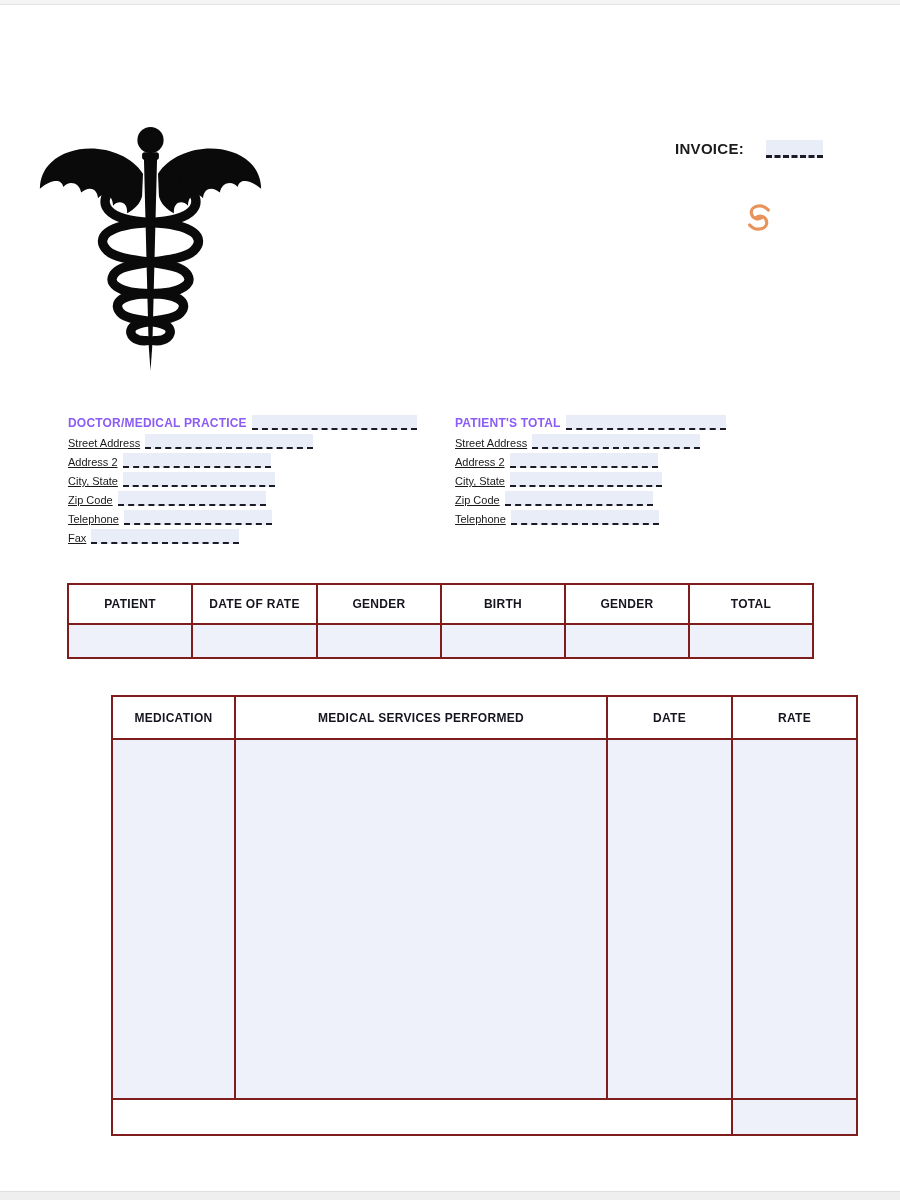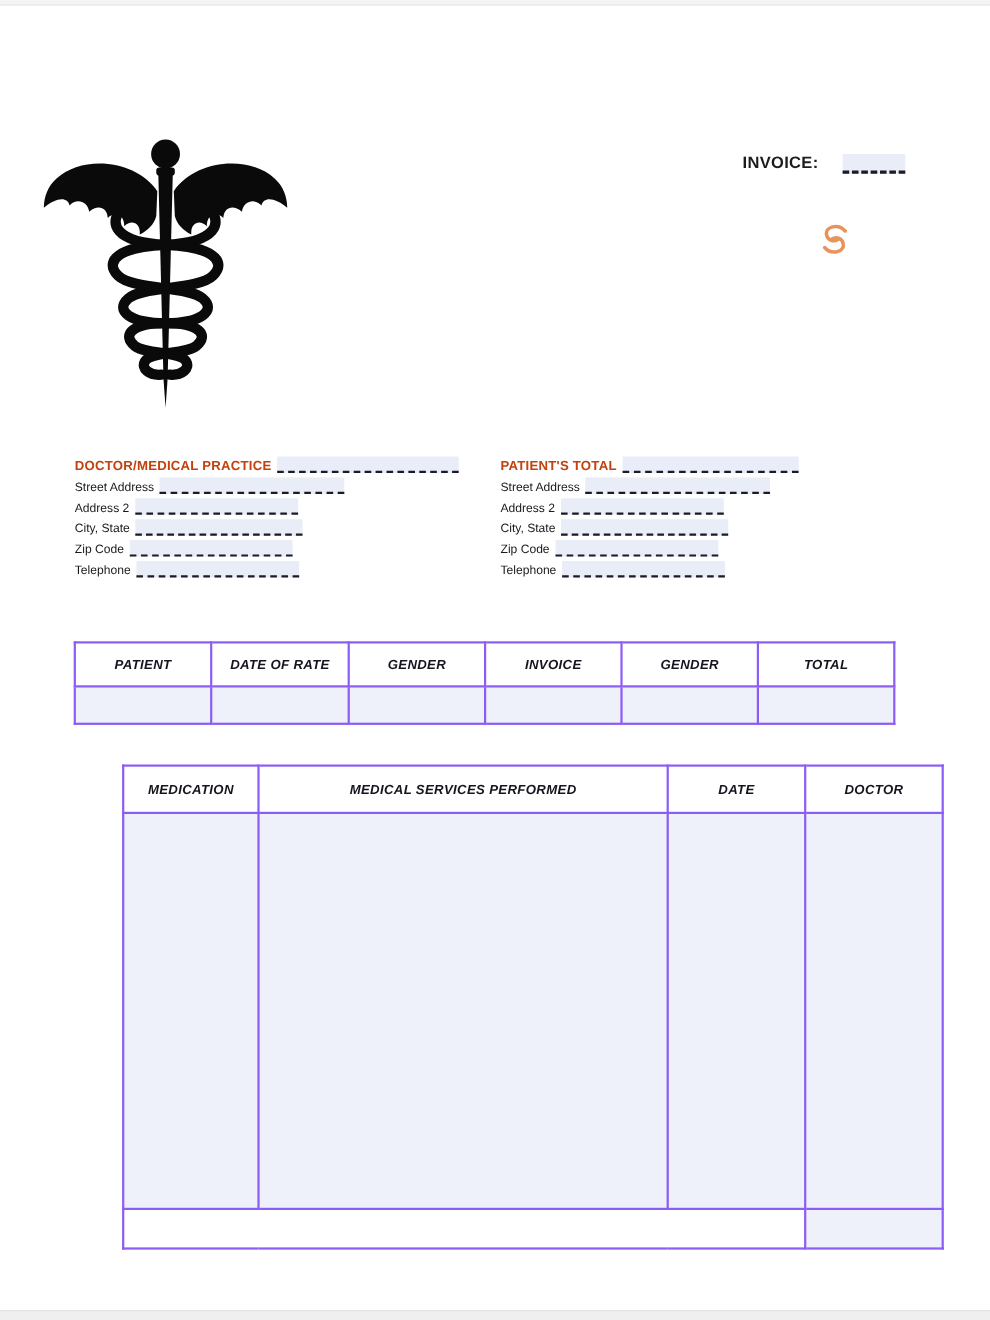--- a/index.html
+++ b/index.html
@@ -32,41 +32,41 @@
     background:#e9edf8;border-bottom:3px dashed #1b1b26;
   }
   .brand-swirl{position:absolute;left:744px;top:203px;width:30px;height:29px;}
 
   
   .addr-block{position:absolute;top:416px;}
   .addr-block.left{left:68px;}
   .addr-block.right{left:455px;}
   .addr-row{display:flex;align-items:flex-end;margin-bottom:5px;height:14px;}
   .addr-title{
-    font-size:12px;font-weight:bold;letter-spacing:.2px;color:#c2410c;
+    font-size:12px;font-weight:bold;letter-spacing:.2px;color:#8b5cf6;
     margin-right:5px;white-space:nowrap;
   }
   .addr-label{
-    font-size:11px;color:#1a1a1a;margin-right:5px;white-space:nowrap;
+    font-size:11px;color:#1a1a1a;margin-right:5px;white-space:nowrap;text-decoration:underline;
   }
   .ffield{
     display:inline-block;height:13px;background:#e9edf8;
     border-bottom:2px dashed #1b1b26;
   }
   .fw-title-l{width:165px;} .fw-title-r{width:160px;}
   .fw-a{width:168px;} .fw-b{width:148px;} .fw-c{width:152px;}
   .fw-d{width:148px;} .fw-e{width:148px;} .fw-f{width:148px;}
 
   
   table.grid{
     border-collapse:collapse;table-layout:fixed;
     position:absolute;left:67px;width:745px;background:#fff;
   }
   table.grid th,table.grid td{
-    border:2px solid #8b5cf6;padding:0;vertical-align:middle;font-style:italic;
+    border:2px solid #7f1d1d;padding:0;vertical-align:middle;
   }
   table.grid th{
     background:#ffffff;font-size:12px;font-weight:bold;
     letter-spacing:.3px;text-align:center;color:#15151f;
   }
   table.grid td{background:#eef0fa;}
   .patient-table{top:583px;}
   .patient-table th{height:38px;}
   .patient-table td{height:32px;}
   .services-table{top:695px;margin-left:44px;}
@@ -127,20 +127,24 @@
     <span class="ffield fw-c"></span>
   </div>
   <div class="addr-row">
     <span class="addr-label">Zip Code</span>
     <span class="ffield fw-d"></span>
   </div>
   <div class="addr-row">
     <span class="addr-label">Telephone</span>
     <span class="ffield fw-e"></span>
   </div>
+  <div class="addr-row">
+    <span class="addr-label">Fax</span>
+    <span class="ffield fw-f"></span>
+  </div>
 </div>
 
 <div class="addr-block right">
   <div class="addr-row">
     <span class="addr-title">PATIENT'S TOTAL</span>
     <span class="ffield fw-title-r"></span>
   </div>
   <div class="addr-row">
     <span class="addr-label">Street Address</span>
     <span class="ffield fw-a"></span>
@@ -170,21 +174,21 @@
       <col style="width:124px">
     <col style="width:124px">
       <col style="width:124px">
       <col style="width:124px">
   </colgroup>
   <tbody>
       <tr>
     <th>PATIENT</th>
     <th>DATE OF RATE</th>
     <th>GENDER</th>
-    <th>INVOICE</th>
+    <th>BIRTH</th>
     <th>GENDER</th>
     <th>TOTAL</th>
   </tr>
   <tr>
     <td></td>
     <td></td>
     <td></td>
     <td></td>
     <td></td>
     <td></td>
@@ -197,21 +201,21 @@
     <col style="width:123px">
       <col style="width:372px">
       <col style="width:125px">
       <col style="width:125px">
   </colgroup>
   <tbody>
       <tr>
     <th>MEDICATION</th>
     <th>MEDICAL SERVICES PERFORMED</th>
     <th>DATE</th>
-    <th>DOCTOR</th>
+    <th>RATE</th>
   </tr>
   <tr>
     <td class="body-cell"></td>
     <td class="body-cell"></td>
     <td class="body-cell"></td>
     <td class="body-cell"></td>
   </tr>
   <tr>
     <td class="foot-blank" colspan="3"></td>
     <td class="foot-total"></td>

